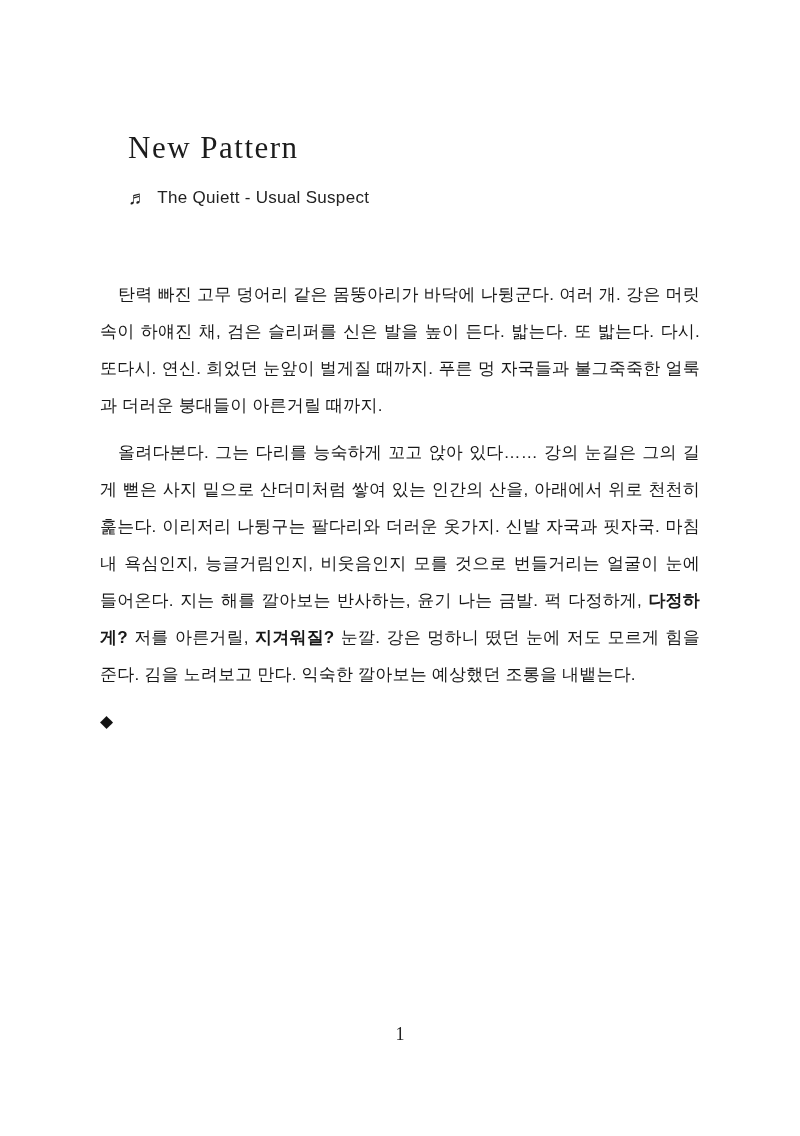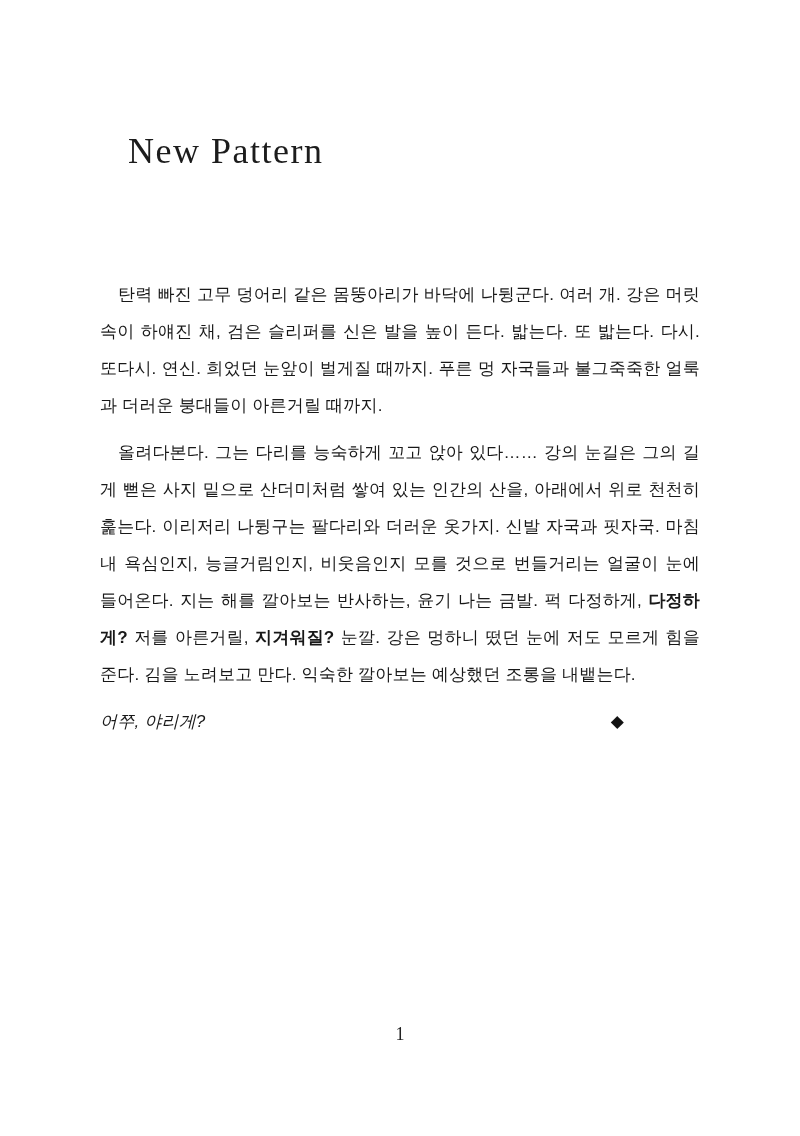--- a/index.html
+++ b/index.html
@@ -9,21 +9,21 @@
     height: 1136px;
     background: #ffffff;
     overflow: hidden;
   }
   .title {
     position: absolute;
     left: 128px;
     top: 130px;
     margin: 0;
     font-family: "Liberation Serif", serif;
-    font-size: 36px;
+    font-size: 31px;
     font-weight: normal;
     letter-spacing: 1.5px;
     color: #1c1c1c;
   }
   .subtitle {
     position: absolute;
     left: 128px;
     top: 186px;
     font-family: "Liberation Sans", sans-serif;
     font-size: 17px;
@@ -78,31 +78,33 @@
     color: #222222;
   }
 </style>
 </head>
 <body>
 
 <div class="page">
 
   <h1 class="title">New Pattern</h1>
 
+  <div class="subtitle">
+    <span class="note-icon">♬</span><span>The Quiett - Usual Suspect</span>
+  </div>
 
   <div class="body-text">
 
 
     <p><span>탄력 빠진 고무 덩어리 같은 몸뚱아리가 바닥에 나뒹군다. 여러 개. 강은 머릿속이 하얘진 채, 검은 슬리퍼를 신은 발을 높이 든다. 밟는다. 또 밟는다. 다시. 또다시. 연신. 희었던 눈앞이 벌게질 때까지. 푸른 멍 자국들과 불그죽죽한 얼룩과 더러운 붕대들이 아른거릴 때까지.</span></p>
 
 
     <p><span>올려다본다. 그는 다리를 능숙하게 꼬고 앉아 있다…… 강의 눈길은 그의 길게 뻗은 사지 밑으로 산더미처럼 쌓여 있는 인간의 산을, 아래에서 위로 천천히 훑는다. 이리저리 나뒹구는 팔다리와 더러운 옷가지. 신발 자국과 핏자국. 마침내 욕심인지, 능글거림인지, 비웃음인지 모를 것으로 번들거리는 얼굴이 눈에 들어온다. 지는 해를 깔아보는 반사하는, 윤기 나는 금발. 퍽 다정하게, </span><span class="b">다정하게?</span><span> 저를 아른거릴, </span><span class="b">지겨워질?</span><span> 눈깔. 강은 멍하니 떴던 눈에 저도 모르게 힘을 준다. 김을 노려보고 만다. 익숙한 깔아보는 예상했던 조롱을 내뱉는다.</span></p>
 
     <div class="closing-line">
-      <span class="i">어쭈, 야리게?</span>
       <span class="diamond">◆</span>
     </div>
 
   </div>
 
   <div class="pageno">1</div>
 
 </div>
 
 </body></html>

